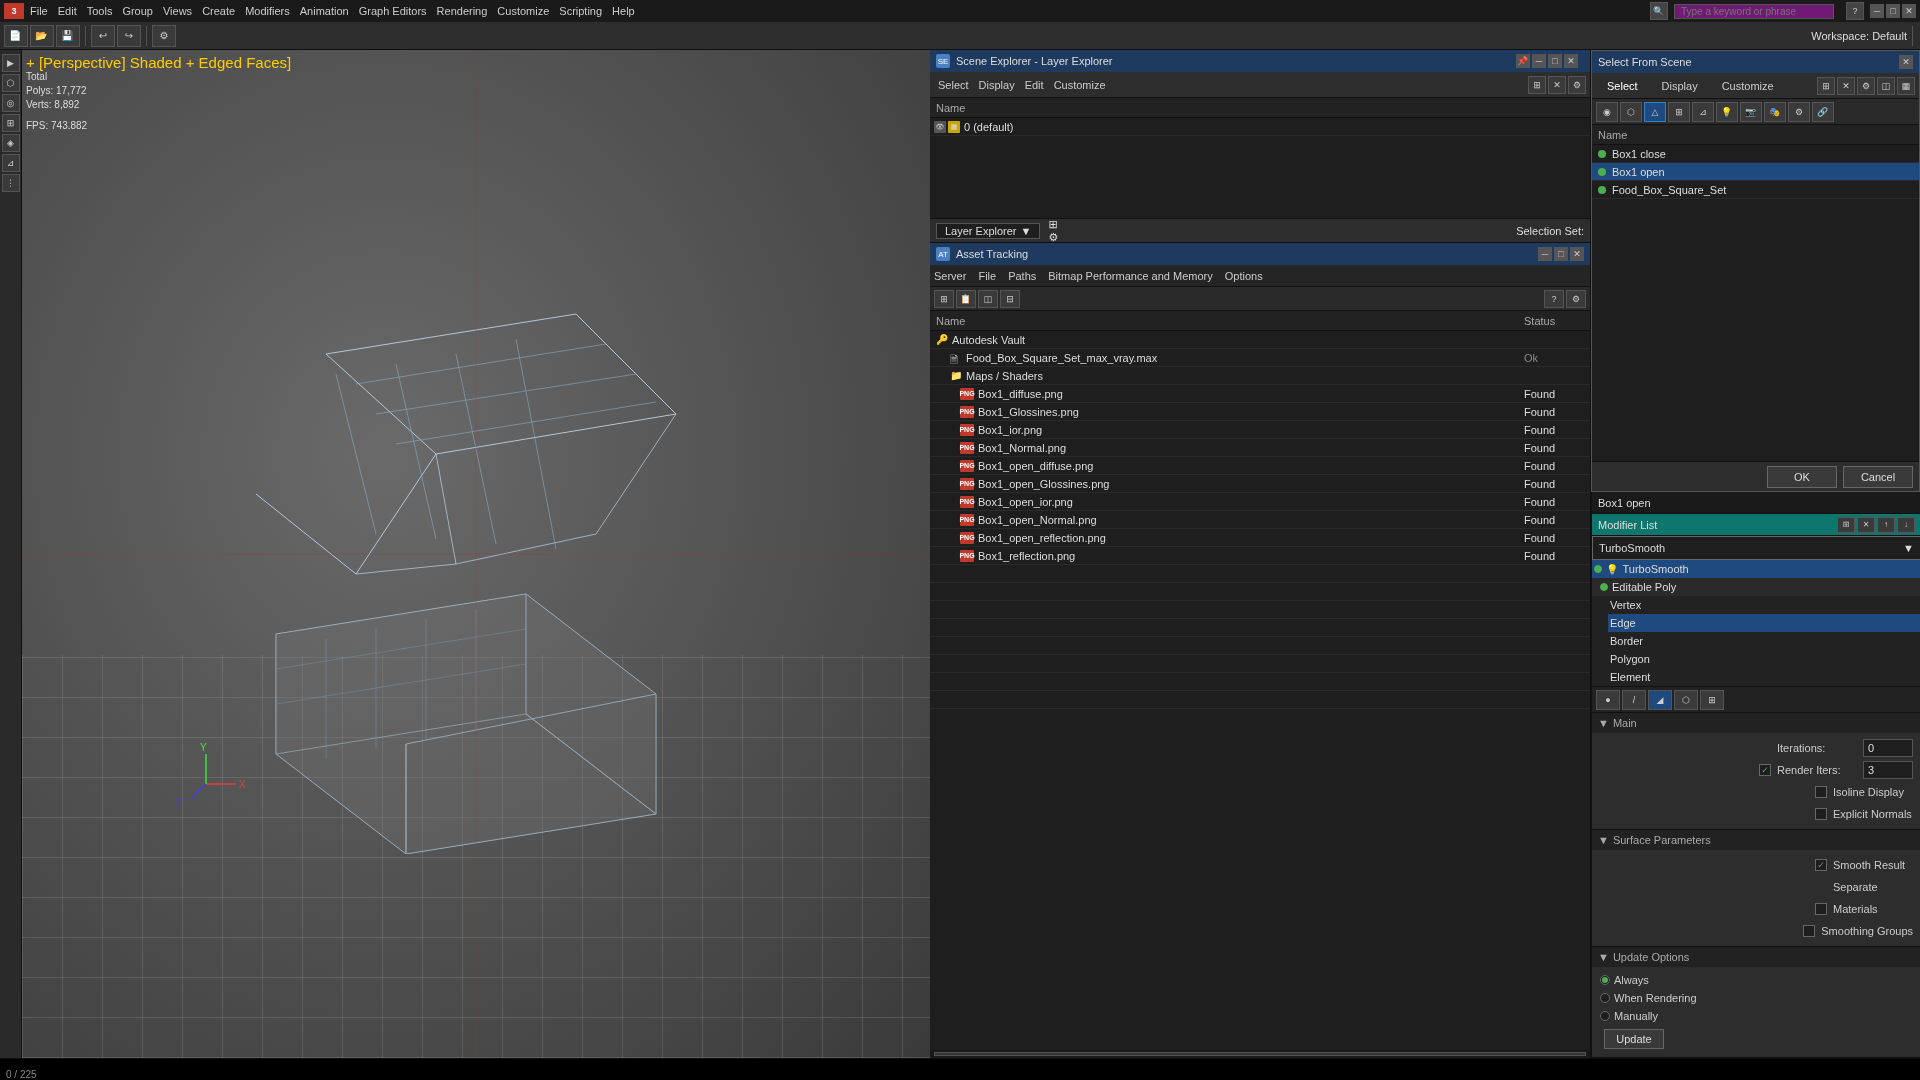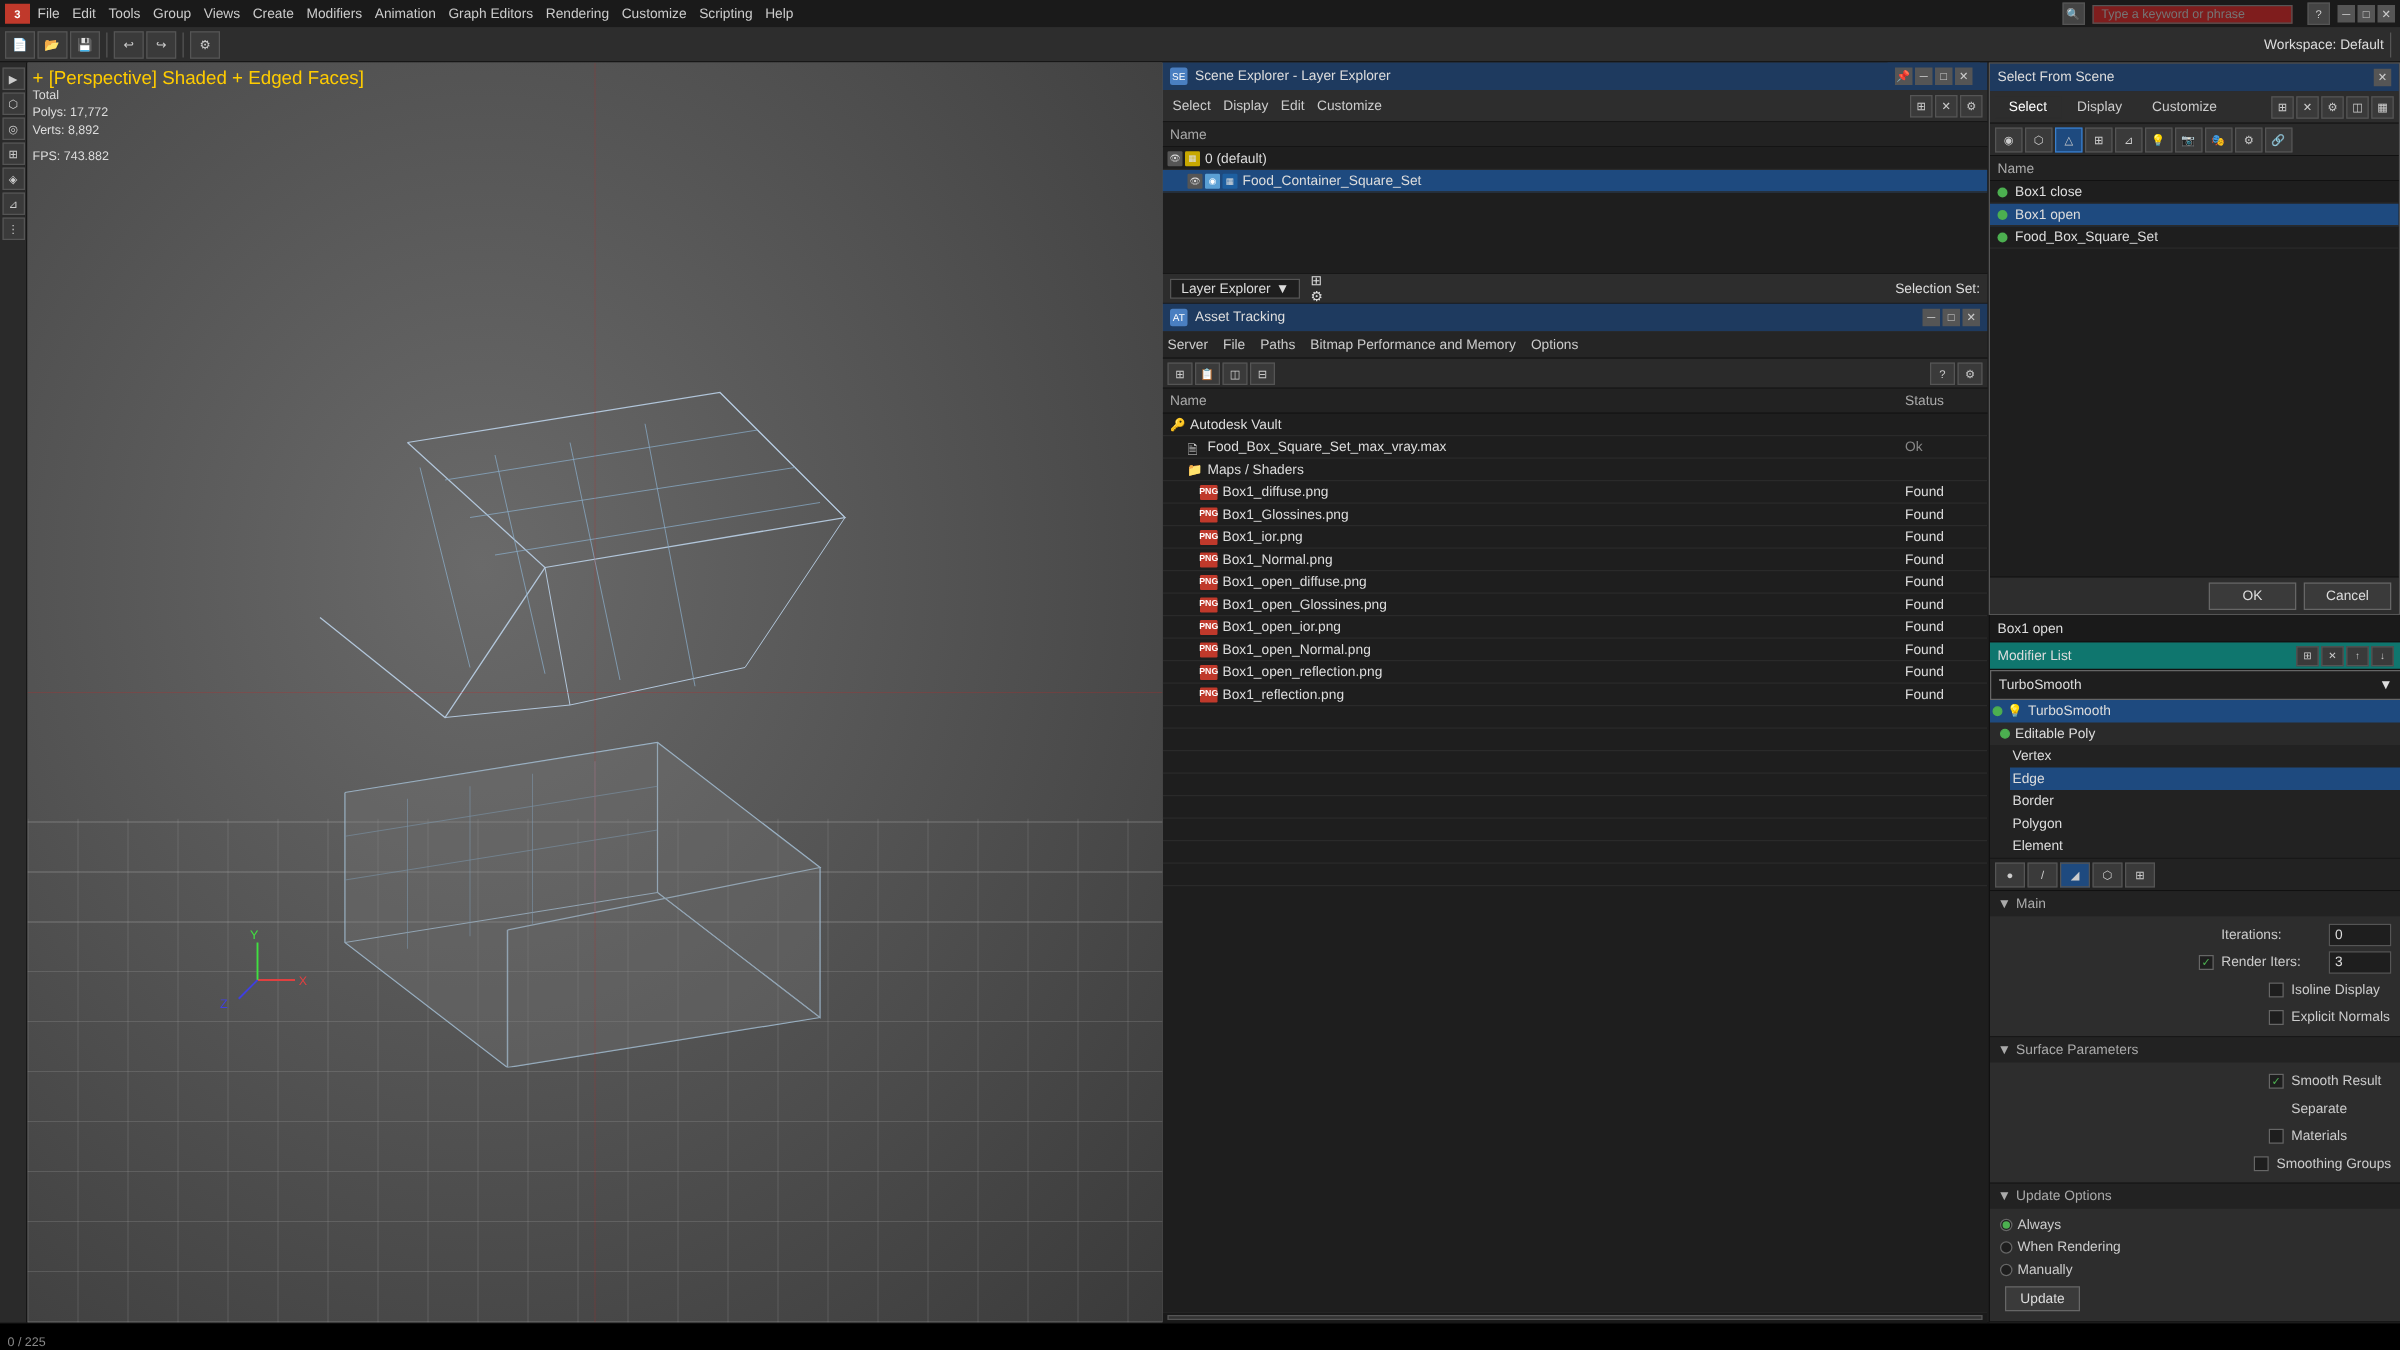--- a/index.html
+++ b/index.html
@@ -48,21 +48,21 @@
     #top-bar .win-controls {
       display: flex; gap: 2px;
     }
     #top-bar .win-controls span {
       width: 14px; height: 14px;
       background: #555;
       display: flex; align-items: center; justify-content: center;
       font-size: 9px; cursor: pointer; color: #ccc;
     }
     #top-bar .search-box {
-      background: #7f1d1d;
+      background: #701a75;
       border: 1px solid #555;
       padding: 1px 6px;
       width: 160px;
       font-size: 10px; color: #aaa;
     }
 
     
     #toolbar2 {
       width: 100%;
       height: 28px;
@@ -806,28 +806,20 @@
       </div>
 
       <div id="le-list">
         <div class="le-row">
           <div class="row-icons">
             <div class="row-icon">👁</div>
             <div class="row-icon yellow">▦</div>
           </div>
           <span class="row-name">0 (default)</span>
         </div>
-        <div class="le-row indent1 selected">
-          <div class="row-icons">
-            <div class="row-icon">👁</div>
-            <div class="row-icon light-blue">◉</div>
-            <div class="row-icon blue">▦</div>
-          </div>
-          <span class="row-name">Food_Container_Square_Set</span>
-        </div>
       </div>
 
       <div id="le-bottom">
         <div class="le-dropdown">
           <span>Layer Explorer</span>
           <span>▼</span>
         </div>
         <div class="le-icons">
           <div class="le-icon-btn">⊞</div>
           <div class="le-icon-btn">⚙</div>

